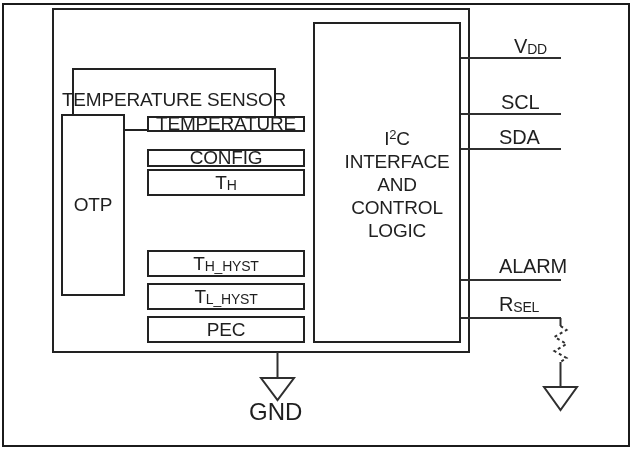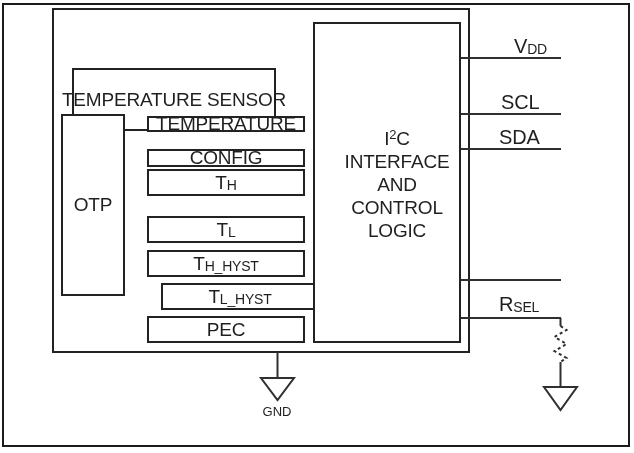--- a/index.html
+++ b/index.html
@@ -7,21 +7,21 @@
   #stage{position:relative;width:634px;height:453px;background:#ffffff;overflow:hidden;}
   .abs{position:absolute;}
   .box{position:absolute;border:2px solid #222222;background:#ffffff;box-sizing:border-box;
        display:flex;align-items:center;justify-content:center;text-align:center;}
   .lbl{font-size:19px;letter-spacing:-0.2px;white-space:nowrap;}
   .pin-line{position:absolute;height:2px;background:#2f2f2f;}
   .pin-label{position:absolute;font-size:20px;line-height:20px;letter-spacing:-0.2px;white-space:nowrap;}
   sub.s{font-size:14px;vertical-align:-1px;letter-spacing:-0.2px;}
   sup.s{font-size:13px;vertical-align:6px;letter-spacing:-0.2px;}
   .i2c-text{font-size:19px;line-height:23px;letter-spacing:-0.2px;}
-  .gnd-label{position:absolute;font-size:13px;line-height:20px;text-align:center;}
+  .gnd-label{position:absolute;font-size:24px;line-height:20px;}
 </style>
 </head>
 <body>
 
 <div id="stage">
 
   <div class="abs" style="left:2px;top:3px;width:628px;height:444px;border:2px solid #1b1b1b;box-sizing:border-box;"></div>
 
   <div class="abs" style="left:52px;top:8px;width:418px;height:345px;border:2px solid #222222;box-sizing:border-box;background:#ffffff;"></div>
 
@@ -35,27 +35,24 @@
 
   <div class="box" style="left:147px;top:116px;width:158px;height:16px;">
     <span class="lbl"><span>TEMPERATURE</span><sub class="s"></sub></span>
   </div>
   <div class="box" style="left:147px;top:149px;width:158px;height:18px;">
     <span class="lbl"><span>CONFIG</span><sub class="s"></sub></span>
   </div>
   <div class="box" style="left:147px;top:169px;width:158px;height:27px;">
     <span class="lbl"><span>T</span><sub class="s">H</sub></span>
   </div>
-  <div class="box" style="left:147px;top:216px;width:158px;height:27px;">
-    <span class="lbl"><span>T</span><sub class="s">L</sub></span>
-  </div>
   <div class="box" style="left:147px;top:250px;width:158px;height:27px;">
     <span class="lbl"><span>T</span><sub class="s">H_HYST</sub></span>
   </div>
-  <div class="box" style="left:147px;top:283px;width:158px;height:27px;margin-left:14px;">
+  <div class="box" style="left:147px;top:283px;width:158px;height:27px;">
     <span class="lbl"><span>T</span><sub class="s">L_HYST</sub></span>
   </div>
   <div class="box" style="left:147px;top:316px;width:158px;height:27px;">
     <span class="lbl"><span>PEC</span><sub class="s"></sub></span>
   </div>
 
   <div class="box" style="left:313px;top:22px;width:148px;height:321px;flex-direction:column;padding-left:20px;">
     <div class="i2c-text"><span>I</span><sup class="s">2</sup><span>C INTERFACE</span></div>
     <div class="i2c-text">AND CONTROL</div>
     <div class="i2c-text">LOGIC</div>
@@ -63,20 +60,21 @@
 
   <div class="pin-line" style="left:461px;top:57px;width:100px;"></div>
   <div class="pin-line" style="left:461px;top:113px;width:100px;"></div>
   <div class="pin-line" style="left:461px;top:148px;width:100px;"></div>
   <div class="pin-line" style="left:461px;top:279px;width:100px;"></div>
   <div class="pin-line" style="left:461px;top:317px;width:100px;"></div>
 
   <div class="pin-label" style="left:514px;top:36px;"><span>V</span><sub class="s">DD</sub></div>
   <div class="pin-label" style="left:501px;top:92px;"><span>SCL</span><sub class="s"></sub></div>
   <div class="pin-label" style="left:499px;top:127px;"><span>SDA</span><sub class="s"></sub></div>
+  <div class="pin-label" style="left:499px;top:256px;"><span>ALARM</span><sub class="s"></sub></div>
   <div class="pin-label" style="left:499px;top:294px;"><span>R</span><sub class="s">SEL</sub></div>
 
   <svg class="abs" style="left:259px;top:352px;" width="37" height="52" viewBox="0 0 37 52">
     <line x1="18.5" y1="0" x2="18.5" y2="26" stroke="#2f2f2f" stroke-width="2"></line>
     <polygon points="2,26 35,26 18.5,48" fill="#ffffff" stroke="#2f2f2f" stroke-width="2"></polygon>
   </svg>
   <div class="gnd-label" style="left:249px;top:402px;width:56px;"><span>GND</span></div>
 
   <svg class="abs" style="left:542px;top:318px;" width="37" height="95" viewBox="0 0 37 95">
     <line x1="18.5" y1="0" x2="18.5" y2="8" stroke="#2f2f2f" stroke-width="2"></line>

